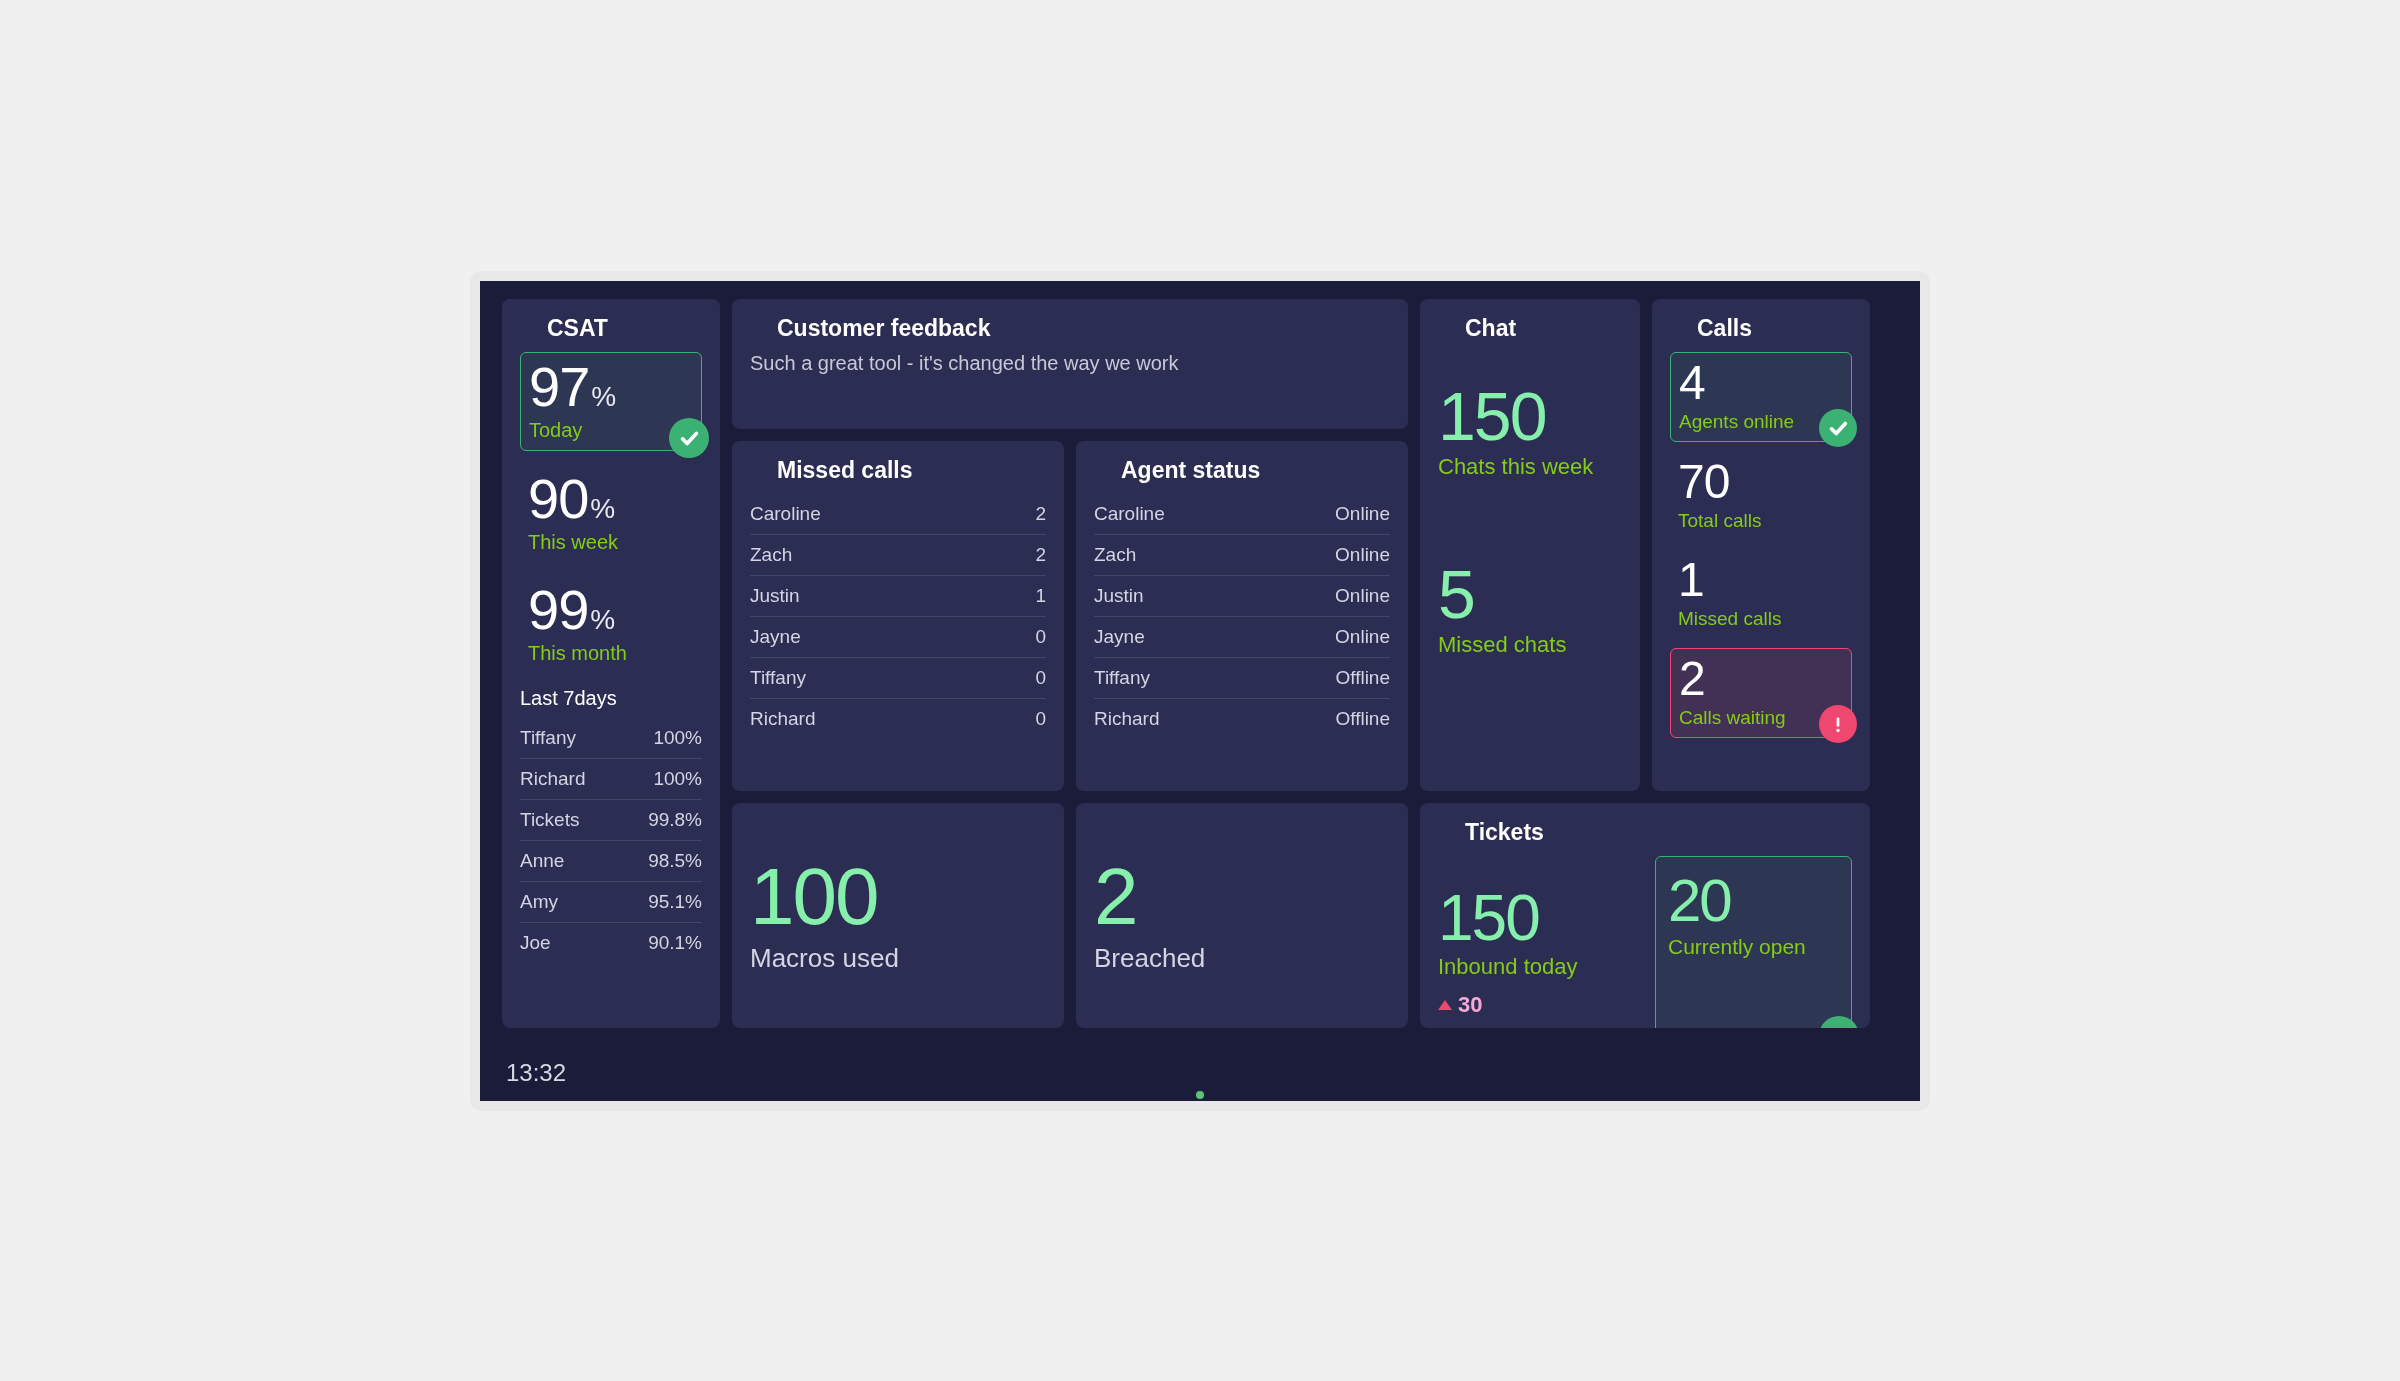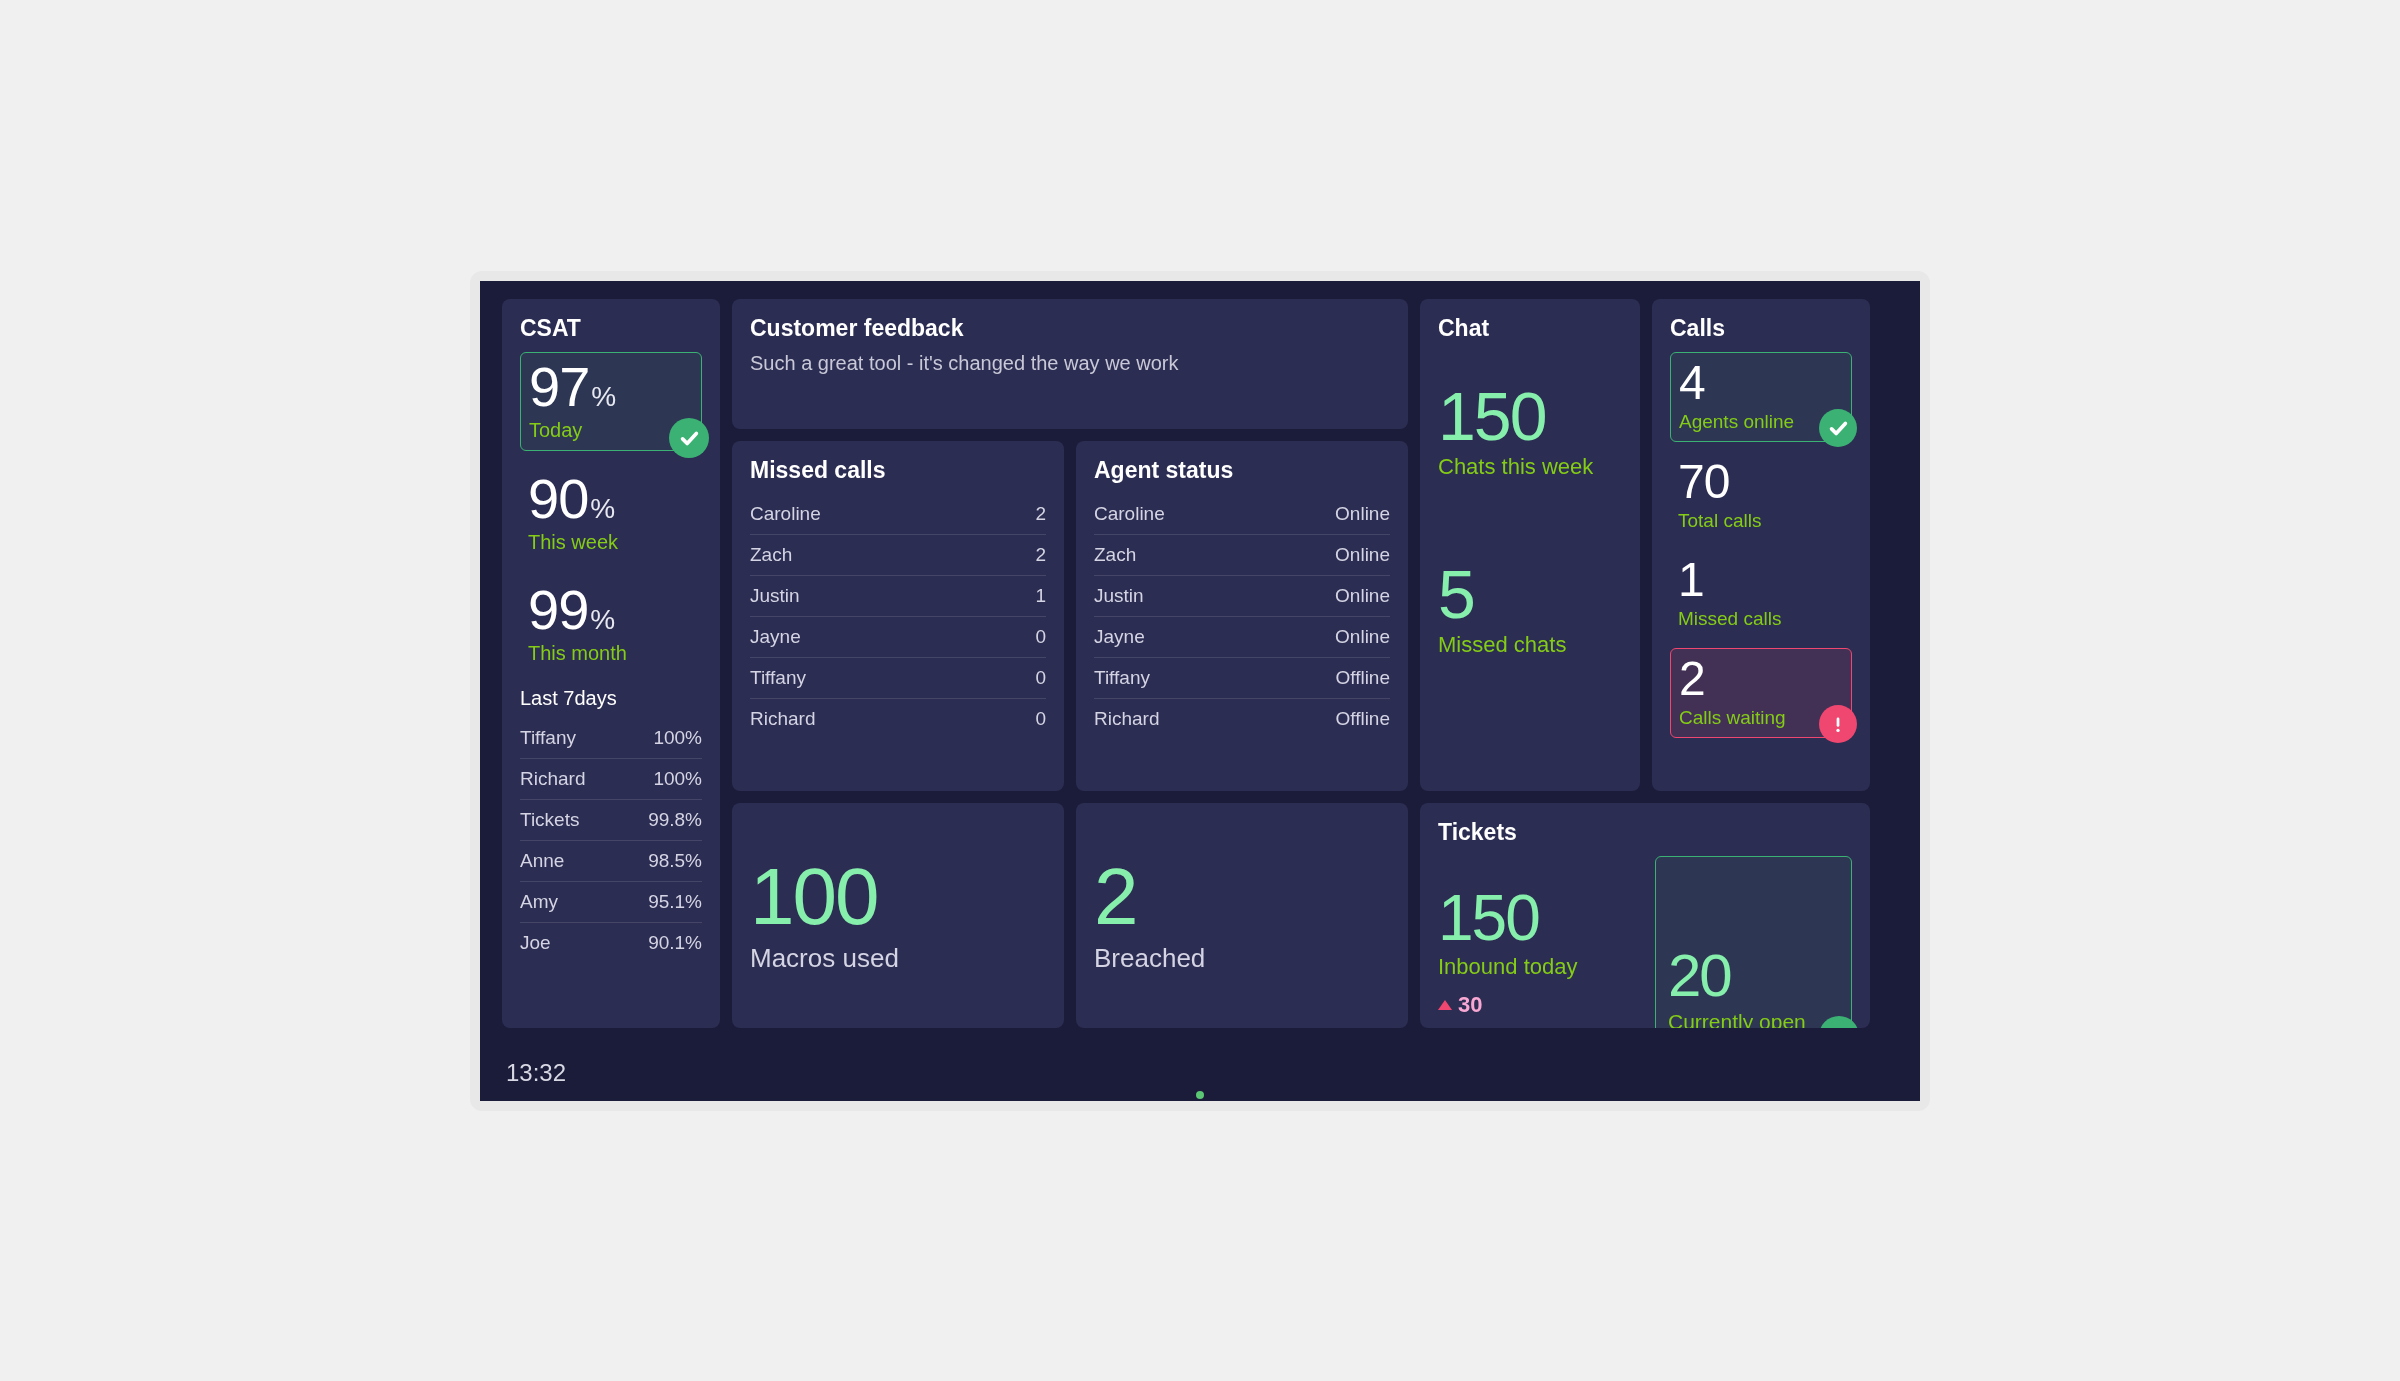--- a/index.html
+++ b/index.html
@@ -42,20 +42,21 @@
     border-radius: 8px;
     padding: 16px 18px;
     position: relative;
     overflow: hidden;
   }
   .card-title {
     font-size: 23px;
     font-weight: 600;
     color: #fff;
     margin-bottom: 10px;
+    margin-left: 27px;
   }
   
   .csat { grid-column: 1; grid-row: 1 / span 3; }
   .stat-box {
     position: relative;
     padding: 6px 8px 8px 8px;
     margin-bottom: 14px;
     border-radius: 6px;
   }
   .stat-box.ok {
@@ -353,21 +354,21 @@
         <div class="tickets-inner">
           <div class="tickets-left">
             <div class="huge-val" style="font-size:64px">150</div>
             <div class="stat-label" style="font-size:22px">Inbound today</div>
             <div class="delta">
               <div class="delta-arrow"></div>
               <span>30</span>
             </div>
           </div>
           <div class="tickets-right">
-            <div class="stat-box ok" style="height:100%;margin:0;padding:14px 12px;display:flex;flex-direction:column;justify-content:flex-end;">
+            <div class="stat-box ok" style="height:100%;margin:0;padding:14px 12px;display:flex;flex-direction:column;justify-content:flex-start;">
               <div class="huge-val" style="font-size:60px">20</div>
               <div class="stat-label" style="font-size:21px">Currently open</div>
               <div class="badge ok">
                 <svg viewBox="0 0 24 24" fill="none" stroke="#fff" stroke-width="4" stroke-linecap="round" stroke-linejoin="round">
                     <polyline points="5 13 10 18 20 7"></polyline>
                   </svg>
               </div>
             </div>
           </div>
         </div>

